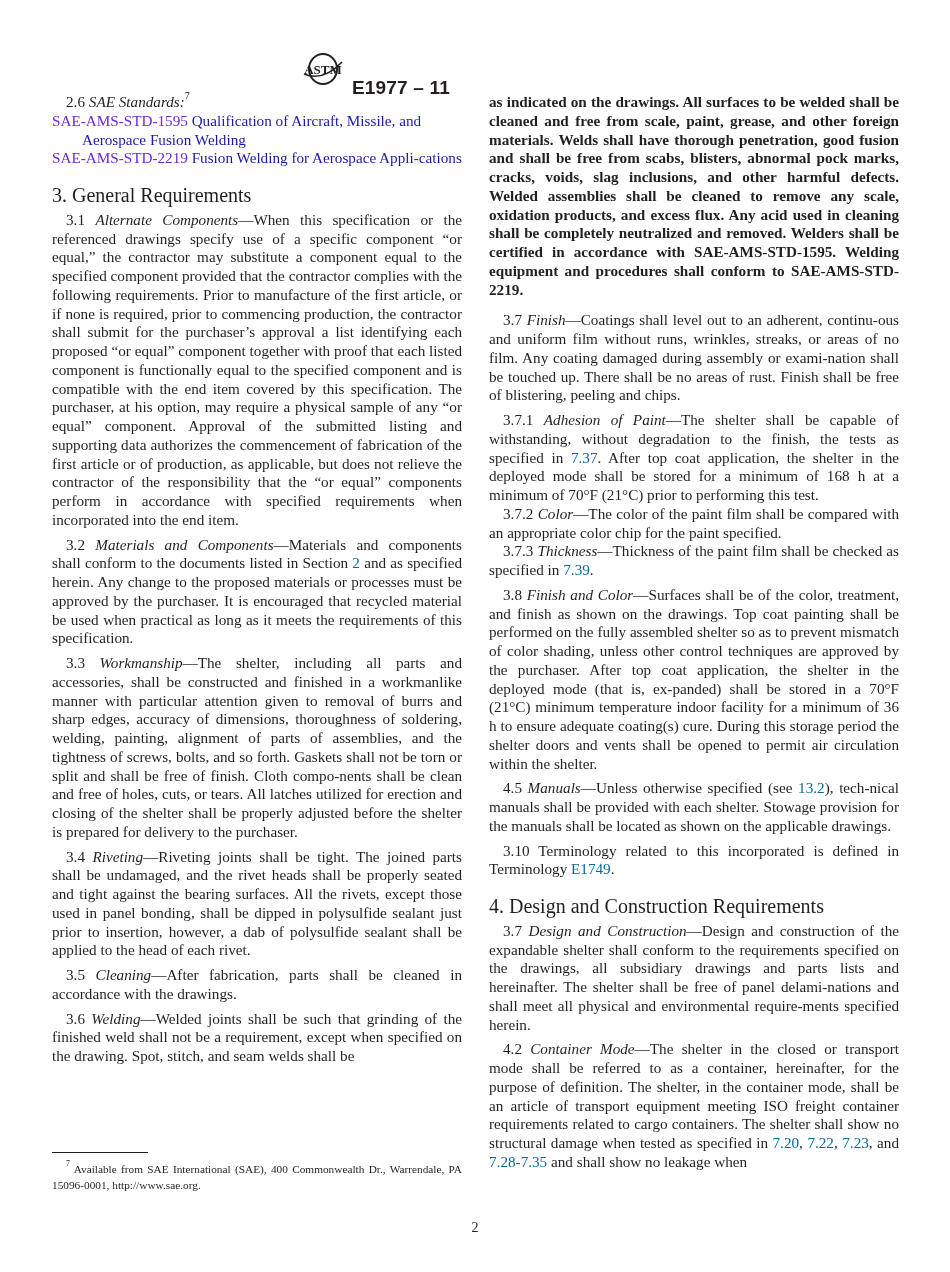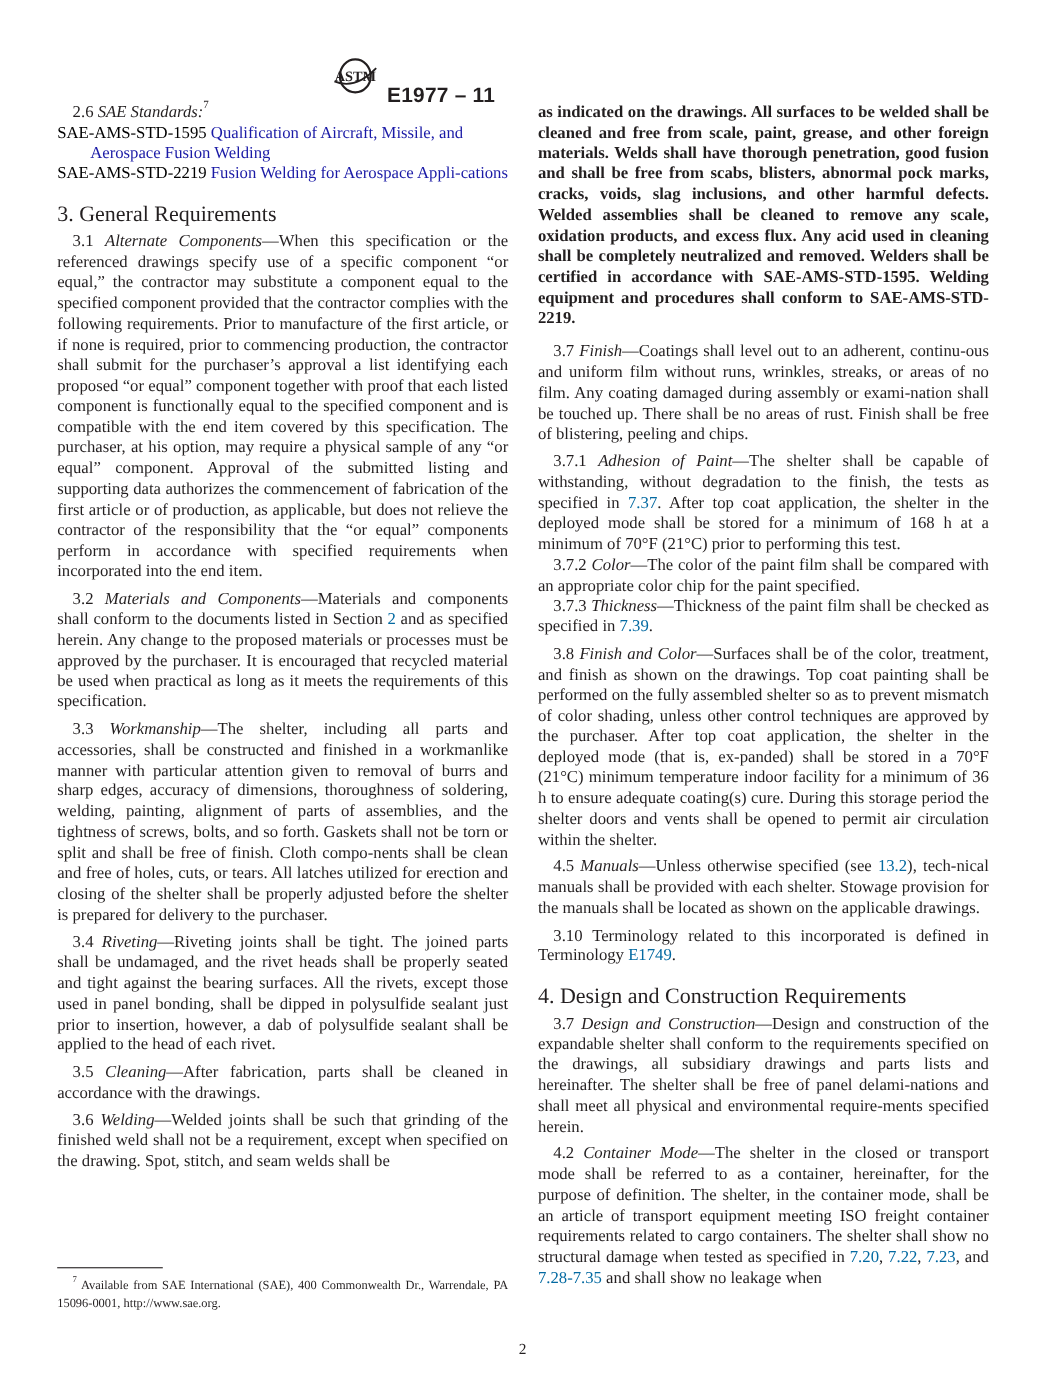--- a/index.html
+++ b/index.html
@@ -9,21 +9,21 @@
             display: flex; justify-content: center; align-items: flex-start; }
   .logo { width: 42px; height: 34px; margin-right: 8px; }
   .doc-id { font-family: "Liberation Sans", "DejaVu Sans", sans-serif; font-weight: bold;
             font-size: 19px; color: #231f20; letter-spacing: 0.2px; margin-top: 25px; }
   .col { position: absolute; top: 93px; width: 410px; font-size: 15.2px; line-height: 18.75px; }
   .col.left { left: 52px; }
   .col.right { left: 489px; }
   p { margin: 0 0 6px 0; text-align: justify; text-indent: 14px; }
   p.noind { text-indent: 0; font-weight: bold; }
   .ref-entry { margin: 0; padding-left: 30px; text-indent: -30px; text-align: left; }
-  .ref-code { color: #000000; font-family: Liberation Serif, serif; }
+  .ref-code { color: #6d28d9; font-family: Liberation Serif, serif; }
   .ref-title { color: #1a1aa6; }
   a.xref { color: #0369a1; text-decoration: none; }
   h2 { font-size: 20px; font-weight: normal; margin: 18px 0 6px 0; line-height: 18.75px; }
   i { font-style: italic; }
   sup { font-size: 10px; line-height: 0; position: relative; top: -2px; vertical-align: super; }
   .footnote-rule { position: absolute; left: 52px; top: 1152px; width: 96px; height: 1px; background: #231f20; }
   .footnote { position: absolute; left: 52px; top: 1161px; width: 410px; font-size: 11.3px;
               line-height: 16px; text-align: justify; text-indent: 14px; }
   .footnote sup { font-size: 8px; }
   .page-num { position: absolute; left: 0; width: 950px; top: 1220px; text-align: center; font-size: 14px; }

